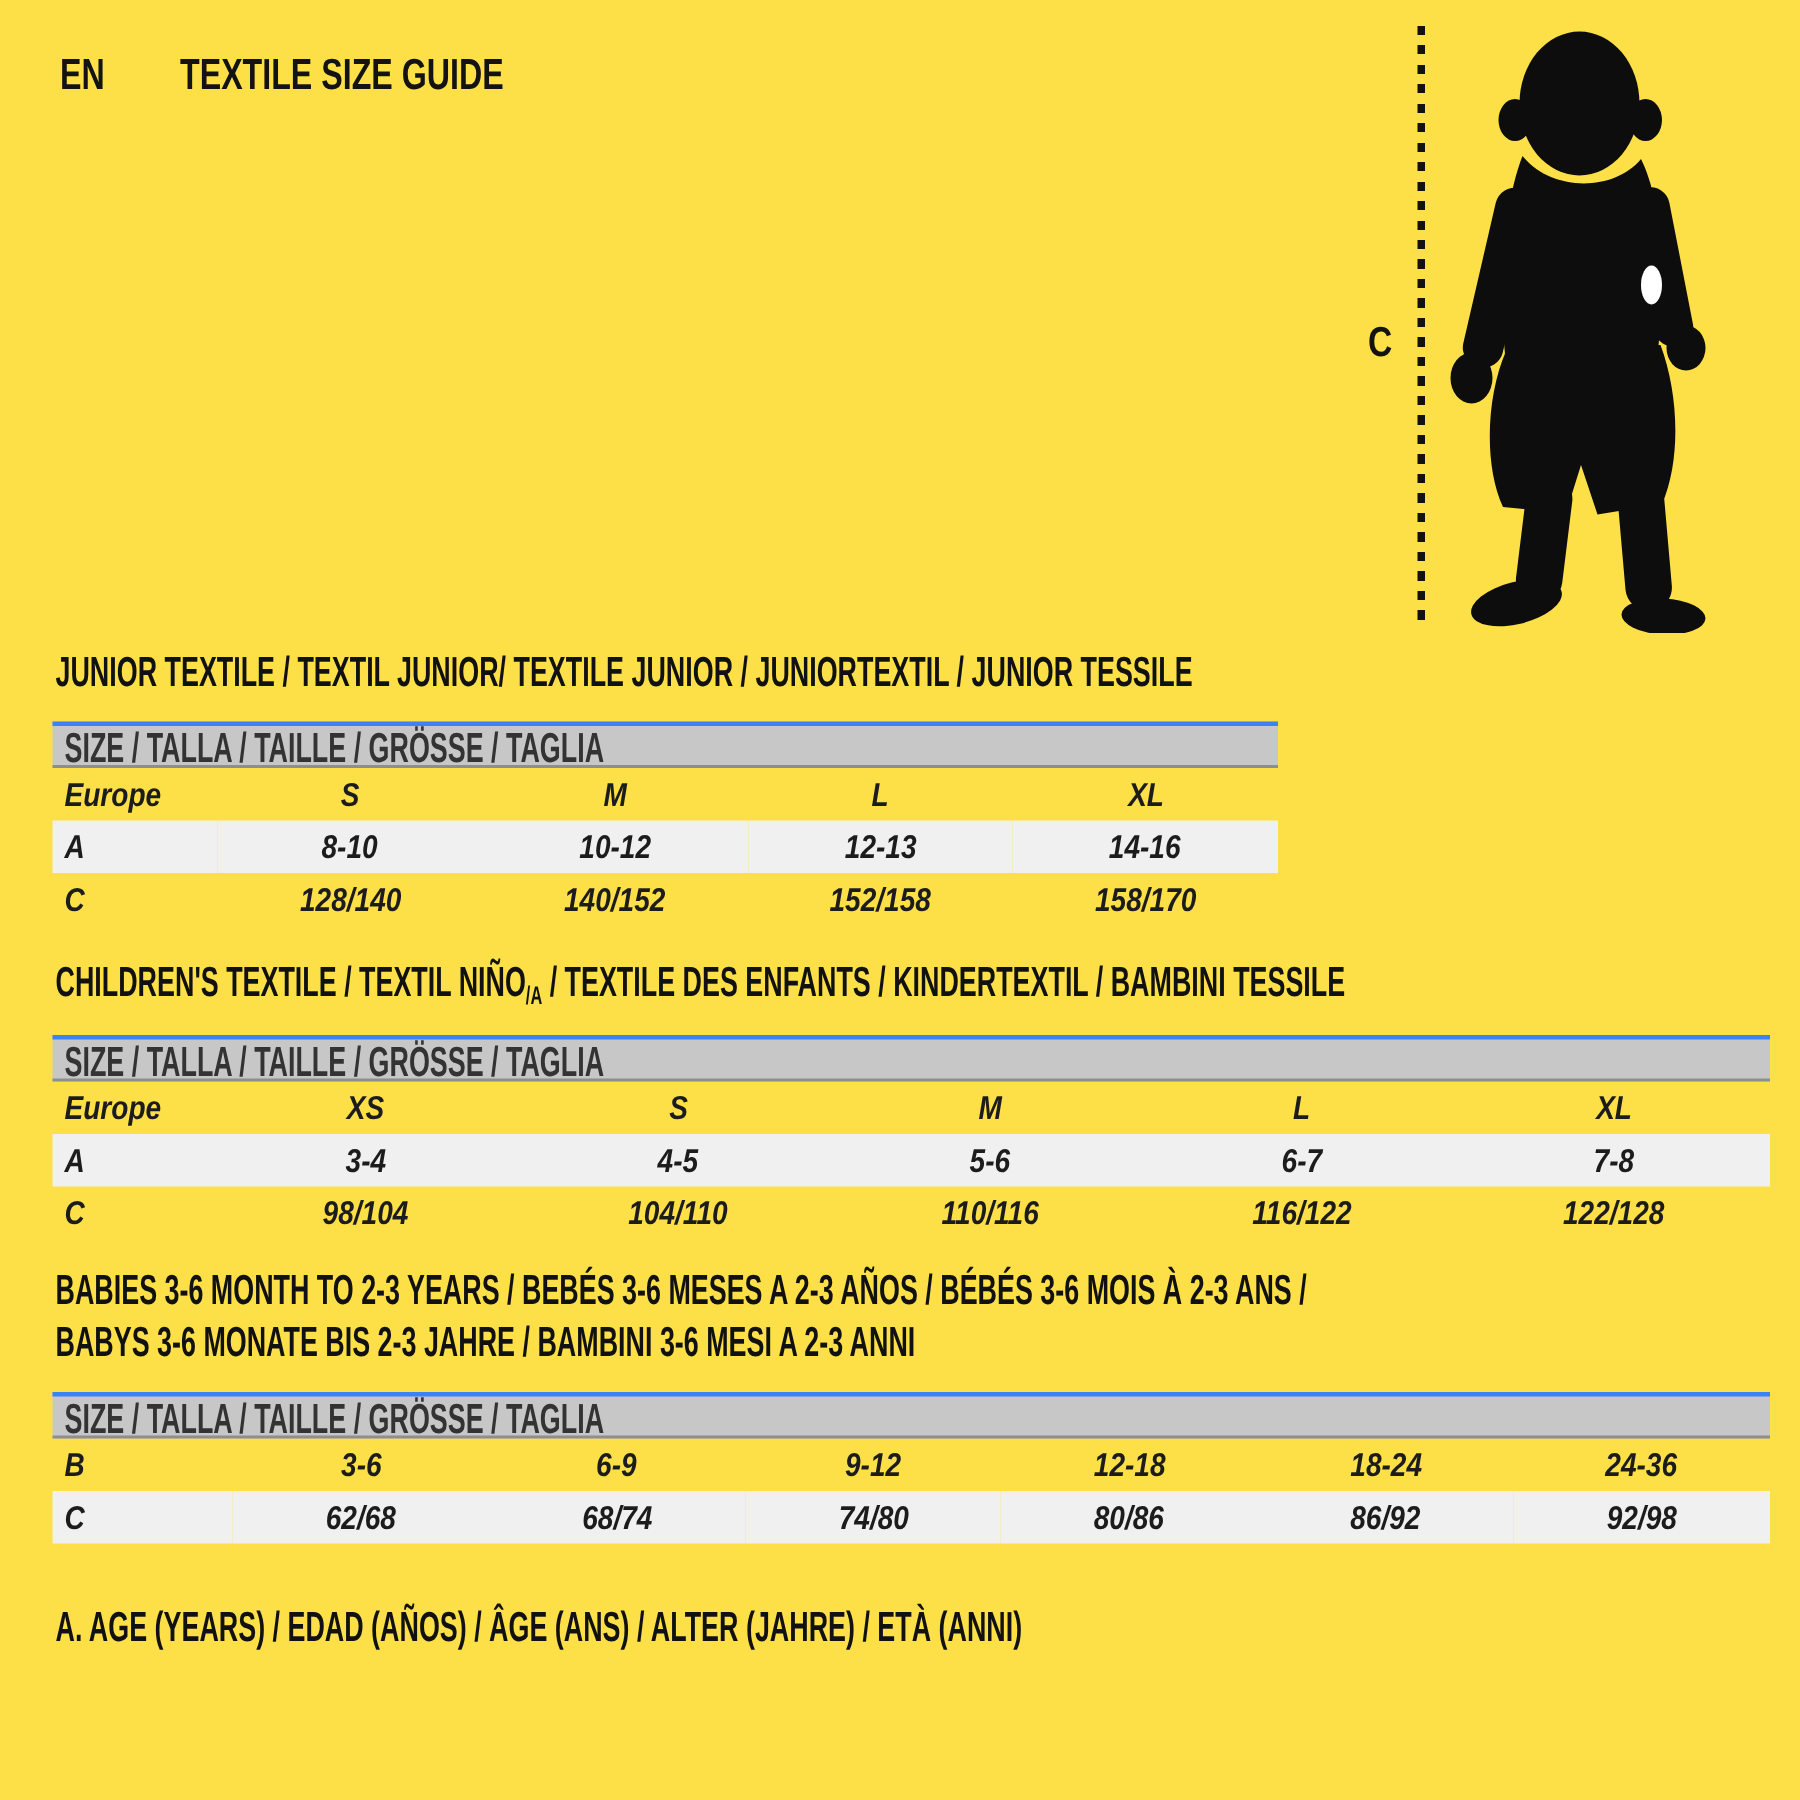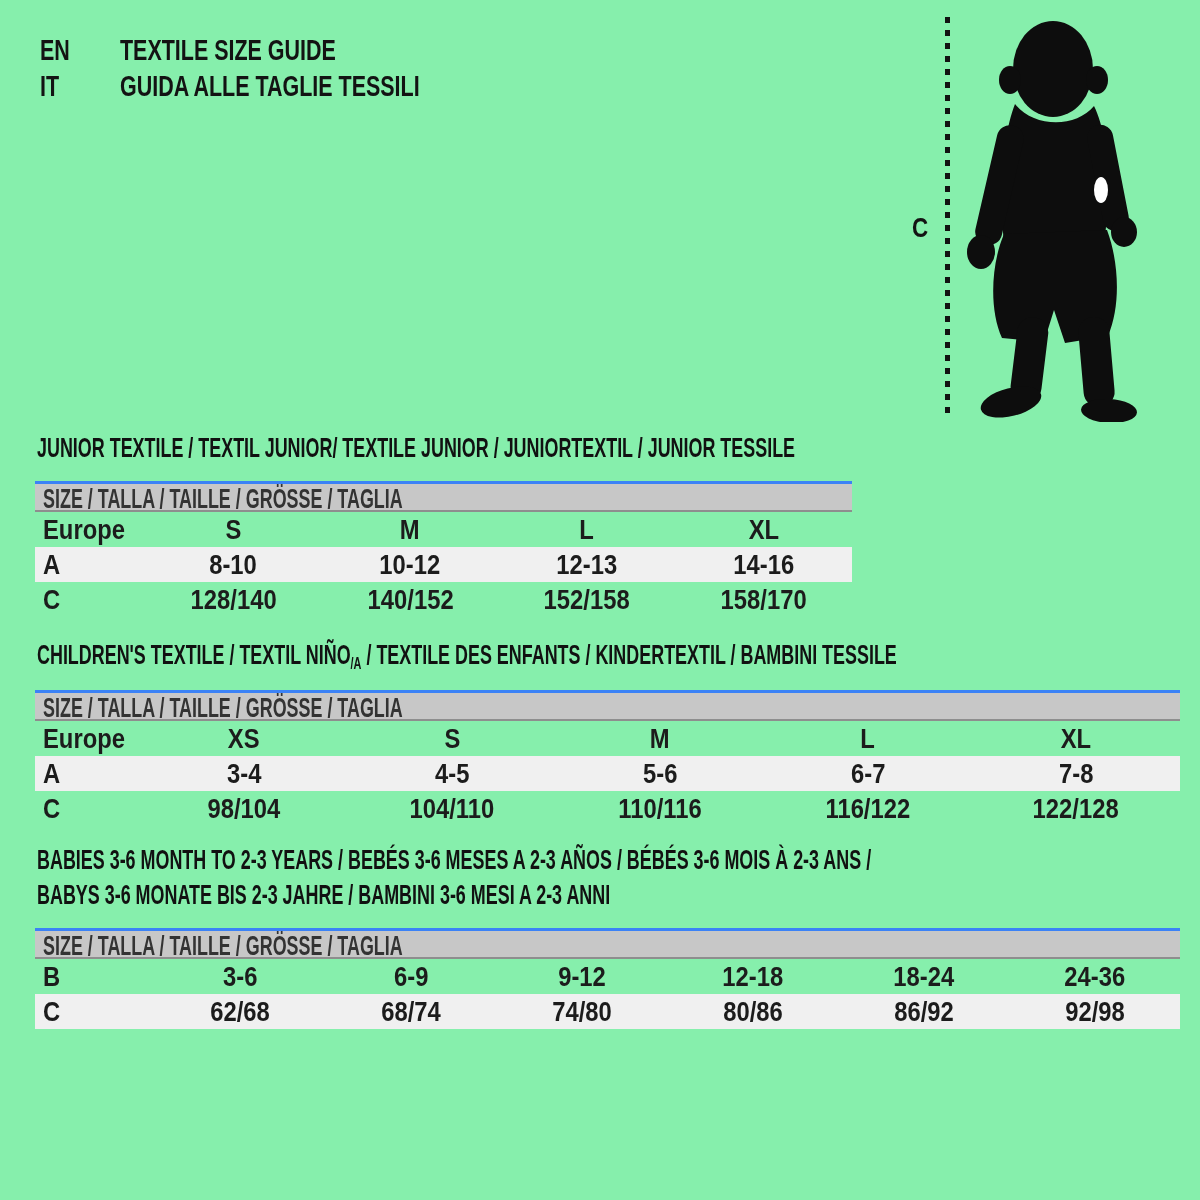--- a/index.html
+++ b/index.html
@@ -1,16 +1,16 @@
 <!DOCTYPE html>
 <html><head>
 <meta charset="utf-8">
 <style>
   html,body{margin:0;padding:0;background:#fff;}
-  #canvas{position:relative;width:1200px;height:1200px;background:#86efac;overflow:hidden;
+  #canvas{position:relative;width:1200px;height:1200px;background:#fde047;overflow:hidden;
           font-family:"Liberation Sans", sans-serif;color:#131313;}
   .abs{position:absolute;}
 
   
   .sq64{display:inline-block;transform:scaleX(0.64);transform-origin:0 50%;white-space:nowrap;}
   .sq74{display:inline-block;transform:scaleX(0.74);transform-origin:0 50%;white-space:nowrap;}
   .cx{display:inline-block;transform:scaleX(0.85);transform-origin:center;white-space:nowrap;}
   .cxl{display:inline-block;transform:scaleX(0.85);transform-origin:0 50%;white-space:nowrap;}
 
   
@@ -21,42 +21,38 @@
   .hd{font-weight:bold;font-size:28px;line-height:30px;color:#111;}
   .hd .subA{font-size:17px;vertical-align:-5px;}
 
   
   .sizebar{background:#c7c7c7;height:31px;line-height:29px;
            border-top:3px solid #3b82f6;border-bottom:2px solid #8e8e8e;
            box-sizing:border-box;padding-left:8px;color:#333;}
   .sizebar .hd{color:#333;}
 
   
-  table.sz{border-collapse:collapse;table-layout:fixed;font-weight:bold;font-size:28px;color:#1c1c1c;}
+  table.sz{border-collapse:collapse;table-layout:fixed;font-weight:bold;font-size:22px;color:#1c1c1c;font-style:italic;}
   table.sz td{height:35px;padding:0;text-align:center;vertical-align:middle;}
   table.sz td.first{text-align:left;padding-left:8px;}
   table.sz tr:nth-child(even) td{background:#f0f0f0;}
 
   
   .dashline{width:5px;background:repeating-linear-gradient(to bottom,#121212 0 6px,transparent 6px 13px);}
   .c-label{font-weight:bold;font-size:28px;transform:scaleX(0.8);transform-origin:0 50%;}
 </style>
 </head>
 <body>
 
 <div id="canvas">
 
   <div class="abs" style="left:40px;top:32px;">
     <div class="lang-row">
       <span class="lang-code"><span class="sq74">EN</span></span>
       <span class="sq74">TEXTILE SIZE GUIDE</span>
-    </div>
-    <div class="lang-row">
-      <span class="lang-code"><span class="sq74">IT</span></span>
-      <span class="sq74">GUIDA ALLE TAGLIE TESSILI</span>
     </div>
   </div>
 
   <div class="abs c-label" style="left:912px;top:212px;">C</div>
   <div class="abs dashline" style="left:945px;top:17px;height:399px;"></div>
 
   <div class="abs" style="left:958px;top:12px;">
     <svg width="190" height="410" viewBox="0 0 190 410" aria-hidden="true">
       <g fill="#0d0d0d">
         <ellipse cx="95" cy="57" rx="40" ry="48"></ellipse>
@@ -193,14 +189,17 @@
         <td><span class="cx">62/68</span></td>
         <td><span class="cx">68/74</span></td>
         <td><span class="cx">74/80</span></td>
         <td><span class="cx">80/86</span></td>
         <td><span class="cx">86/92</span></td>
         <td><span class="cx">92/98</span></td>
       </tr>
     </tbody>
   </table>
 
+  <div class="abs hd" style="left:37px;top:1070px;">
+    <span class="sq64">A. AGE (YEARS) / EDAD (AÑOS) / ÂGE (ANS) / ALTER (JAHRE) / ETÀ (ANNI)</span>
+  </div>
 
 </div>
 
 </body></html>

